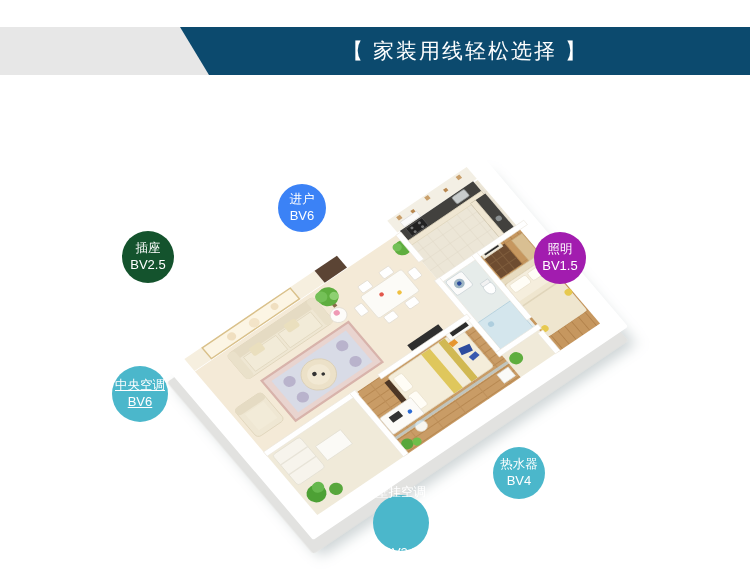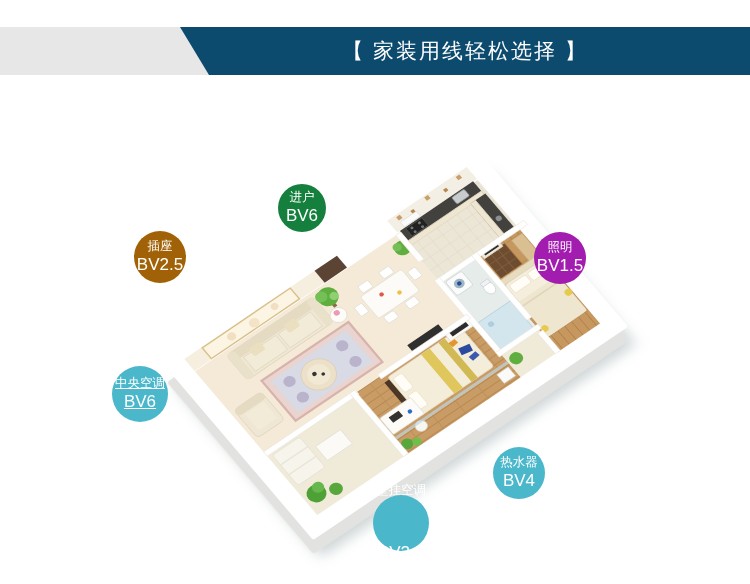--- a/index.html
+++ b/index.html
@@ -20,21 +20,21 @@
   .brand-sub{font-size:8px;color:#4a4a4a;letter-spacing:1.2px;margin-top:1px;}
   
   #plan{position:absolute;left:0;top:0;}
   
   .bubble{
     position:absolute;border-radius:50%;background:#4bb7cb;color:#ffffff;
     display:flex;flex-direction:column;align-items:center;justify-content:center;
     text-align:center;line-height:1.25;z-index:5;
   }
   .bubble .l1{font-size:12.5px;white-space:nowrap;}
-  .bubble .l2{font-size:17px;white-space:nowrap;}
+  .bubble .l2{font-size:13px;white-space:nowrap;}
 </style>
 </head>
 <body>
 
 <div id="stage">
 
   <div class="band" style="background: rgb(231, 231, 231);"></div>
   <div class="banner" style="background: #0c4a6e;">
     <span class="banner-text" style="color: rgb(255, 255, 255);">【 家装用线轻松选择 】</span>
   </div>
@@ -251,25 +251,25 @@
         <rect x="396" y="240" width="8" height="38"></rect>
         <rect x="151" y="161" width="9" height="8"></rect>
         <rect x="196" y="161" width="144" height="8"></rect>
         <rect x="151" y="161" width="8" height="117"></rect>
         <rect x="12" y="161" width="139" height="8"></rect>
       </g>
       <rect x="159" y="248" width="181" height="4" fill="#bcd6e2" opacity="0.7"></rect>
     </g>
   </svg>
 
-  <div class="bubble" style="left: 278px; top: 184px; height: 48px; width: 48px; background: #15803d;">
+  <div class="bubble" style="left: 278px; top: 184px; height: 48px; width: 48px; background: #3b82f6;">
     <span class="l1">进户</span>
     <span class="l2">BV6</span>
   </div>
-  <div class="bubble" style="left: 134px; top: 231px; height: 52px; width: 52px; background: #a16207;">
+  <div class="bubble" style="left: 122px; top: 231px; height: 52px; width: 52px; background: #14532d;">
     <span class="l1">插座</span>
     <span class="l2">BV2.5</span>
   </div>
   <div class="bubble" style="left: 534px; top: 232px; height: 52px; width: 52px; background: #a21caf;">
     <span class="l1">照明</span>
     <span class="l2">BV1.5</span>
   </div>
   <div class="bubble" style="left: 112px; top: 366px; height: 56px; width: 56px; background: rgb(75, 183, 203); text-decoration: underline;">
     <span class="l1">中央空调</span>
     <span class="l2">BV6</span>

